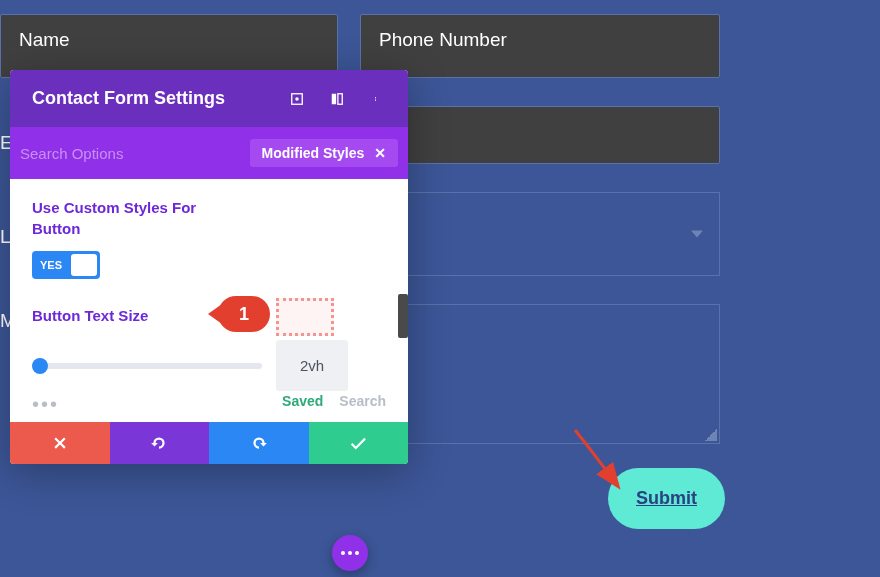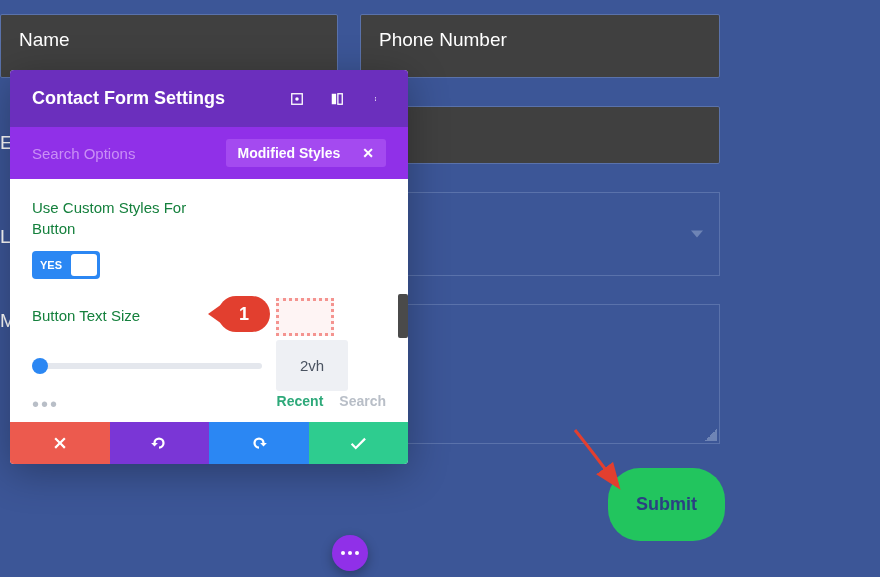--- a/index.html
+++ b/index.html
@@ -10,36 +10,36 @@
     
     .field-name { left: 0; top: 14px; width: 338px; height: 64px; }
     .field-phone { left: 360px; top: 14px; width: 360px; height: 64px; }
     .field-row2 { left: 360px; top: 106px; width: 360px; height: 58px; }
     .field-row3 { left: 360px; top: 192px; width: 360px; height: 84px; position: absolute; background: #3c5697; border: 1px solid #5a72ab; }
     .chevron-container { position: absolute; right: 16px; top: 50%; transform: translateY(-50%); }
     .chevron-down { width: 0; height: 0; border-left: 6px solid transparent; border-right: 6px solid transparent; border-top: 7px solid #6e84b5; }
     .field-textarea { left: 360px; top: 304px; width: 360px; height: 140px; position: absolute; background: #3c5697; border: 1px solid #5a72ab; }
     .textarea-resize { position: absolute; right: 2px; bottom: 2px; width: 12px; height: 12px; background: linear-gradient(135deg, transparent 50%, #6e84b5 50%); }
     
-    .submit-btn { position: absolute; left: 608px; top: 468px; background: #22c55e; border-radius: 32px; padding: 26px 28px; color: #2a4182; font-weight: 700; font-size: 18px; cursor: pointer; border: none; }
+    .submit-btn { position: absolute; left: 608px; top: 468px; background: #5eead4; border-radius: 32px; padding: 20px 28px; color: #2a4182; font-weight: 700; font-size: 18px; cursor: pointer; border: none; text-decoration: underline; }
     
     .settings-panel { position: absolute; left: 10px; top: 70px; width: 398px; background: #fff; border-radius: 4px; overflow: hidden; box-shadow: 0 8px 40px rgba(0,0,0,0.3); }
     .panel-header { background: #6b2fbd; padding: 18px 22px; display: flex; align-items: center; justify-content: space-between; }
     .panel-title { color: #fff; font-size: 18px; font-weight: 700; }
     .panel-icons { display: flex; gap: 22px; }
     .panel-icon { width: 18px; height: 18px; display: flex; align-items: center; justify-content: center; cursor: pointer; }
     .panel-icon svg { fill: #fff; }
     
-    .search-row { background: #9030e8; padding: 12px 22px; display: flex; align-items: center; justify-content: space-between; }
+    .search-row { background: #9030e8; padding: 12px 10px; display: flex; align-items: center; justify-content: space-between; }
     .search-placeholder { color: #c98ff5; font-size: 15px; }
-    .modified-tag { background: #a44af0; color: #fff; padding: 6px 12px; border-radius: 3px; display: flex; align-items: center; gap: 22px; font-size: 14px; font-weight: 600; }
+    .modified-tag { background: #a44af0; color: #fff; padding: 6px 12px; border-radius: 3px; display: flex; align-items: center; gap: 10px; font-size: 14px; font-weight: 600; }
     .modified-tag .close-x { font-size: 14px; cursor: pointer; }
     
     .panel-body { padding: 18px 22px 6px 22px; }
-    .field-label { color: #15803d; font-size: 15px; font-weight: 400; margin-bottom: 12px; }
+    .field-label { color: #6d28d9; font-size: 15px; font-weight: 700; margin-bottom: 12px; }
     .toggle { width: 68px; height: 28px; background: #2b87f3; border-radius: 4px; position: relative; display: flex; align-items: center; cursor: pointer; }
     .toggle-text { color: #fff; font-size: 11px; font-weight: 700; margin-left: 8px; }
     .toggle-knob { position: absolute; right: 3px; width: 26px; height: 22px; background: #fff; border-radius: 3px; }
     
     .section { margin-top: 28px; }
     
     .slider-row { display: flex; align-items: center; gap: 14px; margin-top: 16px; }
     .slider { width: 230px; position: relative; }
     .slider-track { height: 6px; background: #e4e7ed; border-radius: 3px; position: relative; }
     .slider-thumb { width: 16px; height: 16px; background: #2b87f3; border-radius: 50%; position: absolute; left: 0px; top: -5px; cursor: pointer; }
@@ -169,21 +169,21 @@
             <div class="slider-thumb"></div>
           </div>
         </div>
         <div class="slider-value">2vh</div>
       </div>
     </div>
 
 
     <div class="saved-row">
       <span class="saved-dots">•••</span>
-      <span class="saved-label">Recent</span>
+      <span class="saved-label">Saved</span>
       <span class="recent-label">Search</span>
     </div>
   </div>
 
   <div class="panel-footer">
     <div class="footer-btn fb-cancel">
       <svg viewBox="0 0 16 16">
           <path d="M13 4.4L11.6 3 8 6.6 4.4 3 3 4.4 6.6 8 3 11.6 4.4 13 8 9.4l3.6 3.6 1.4-1.4L9.4 8z"></path>
         </svg>
     </div>

